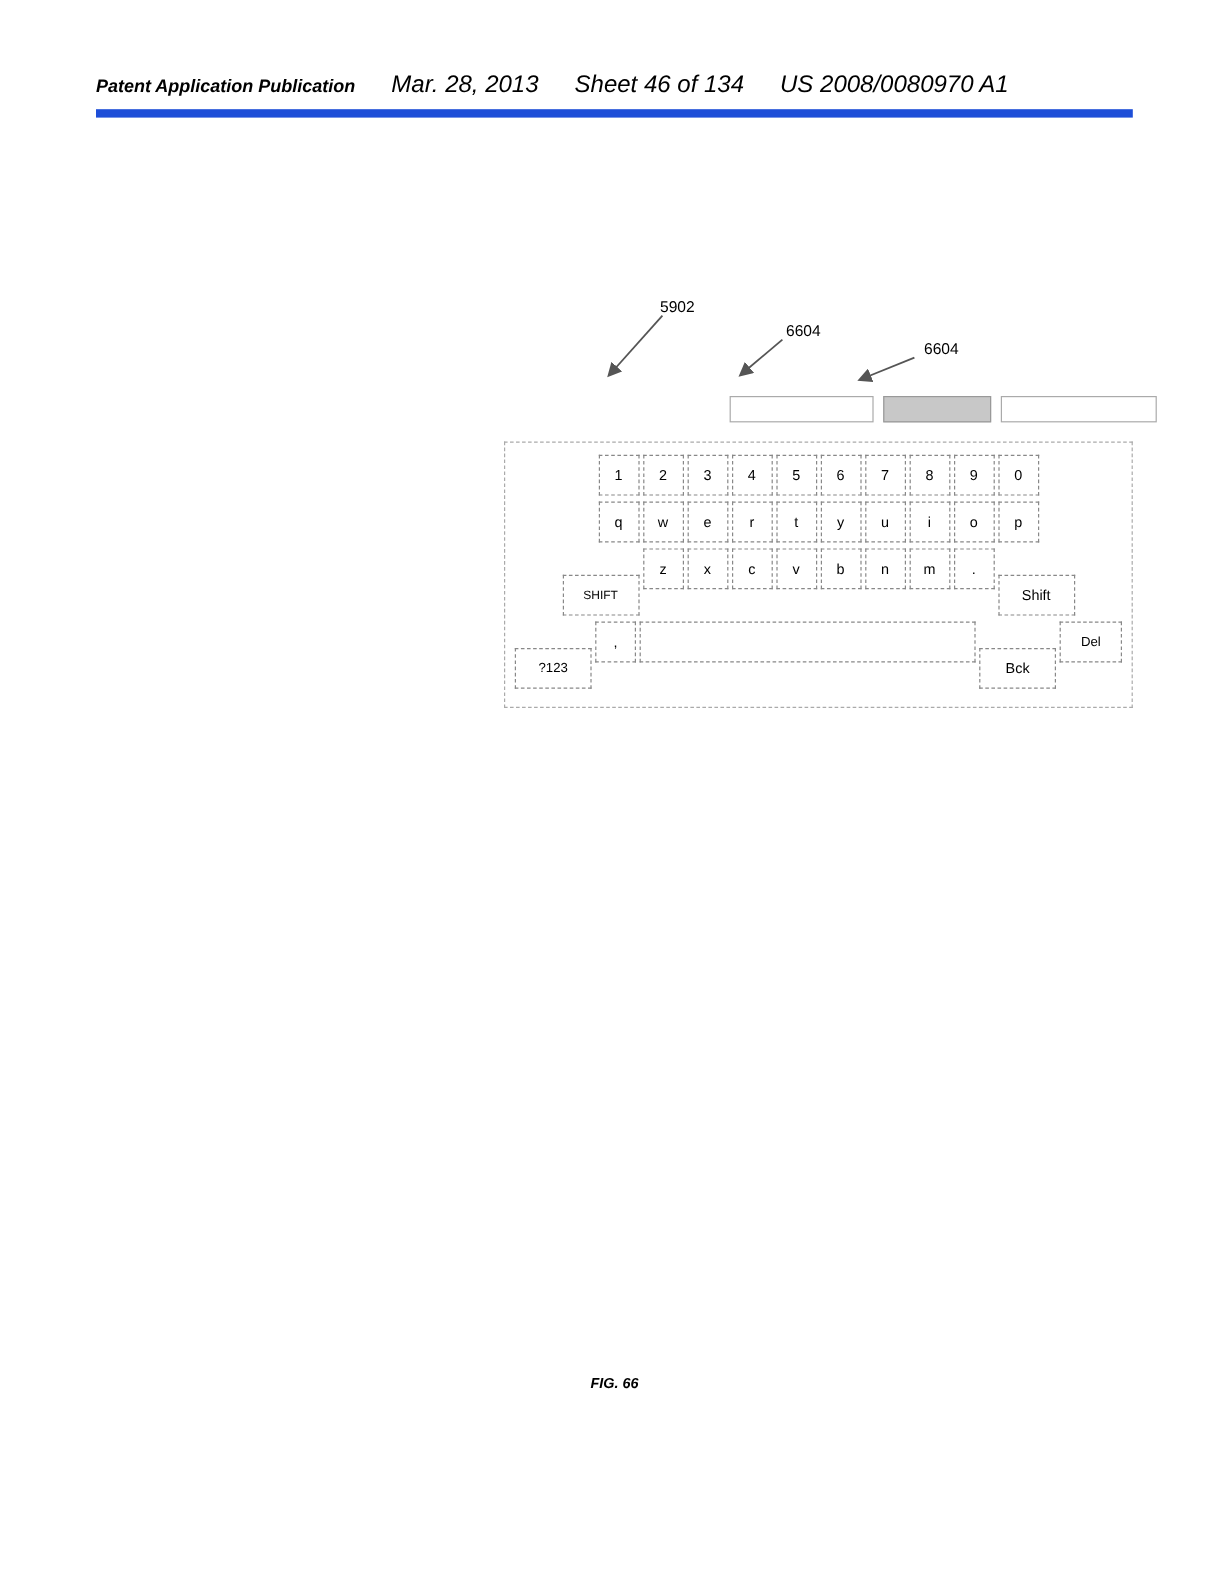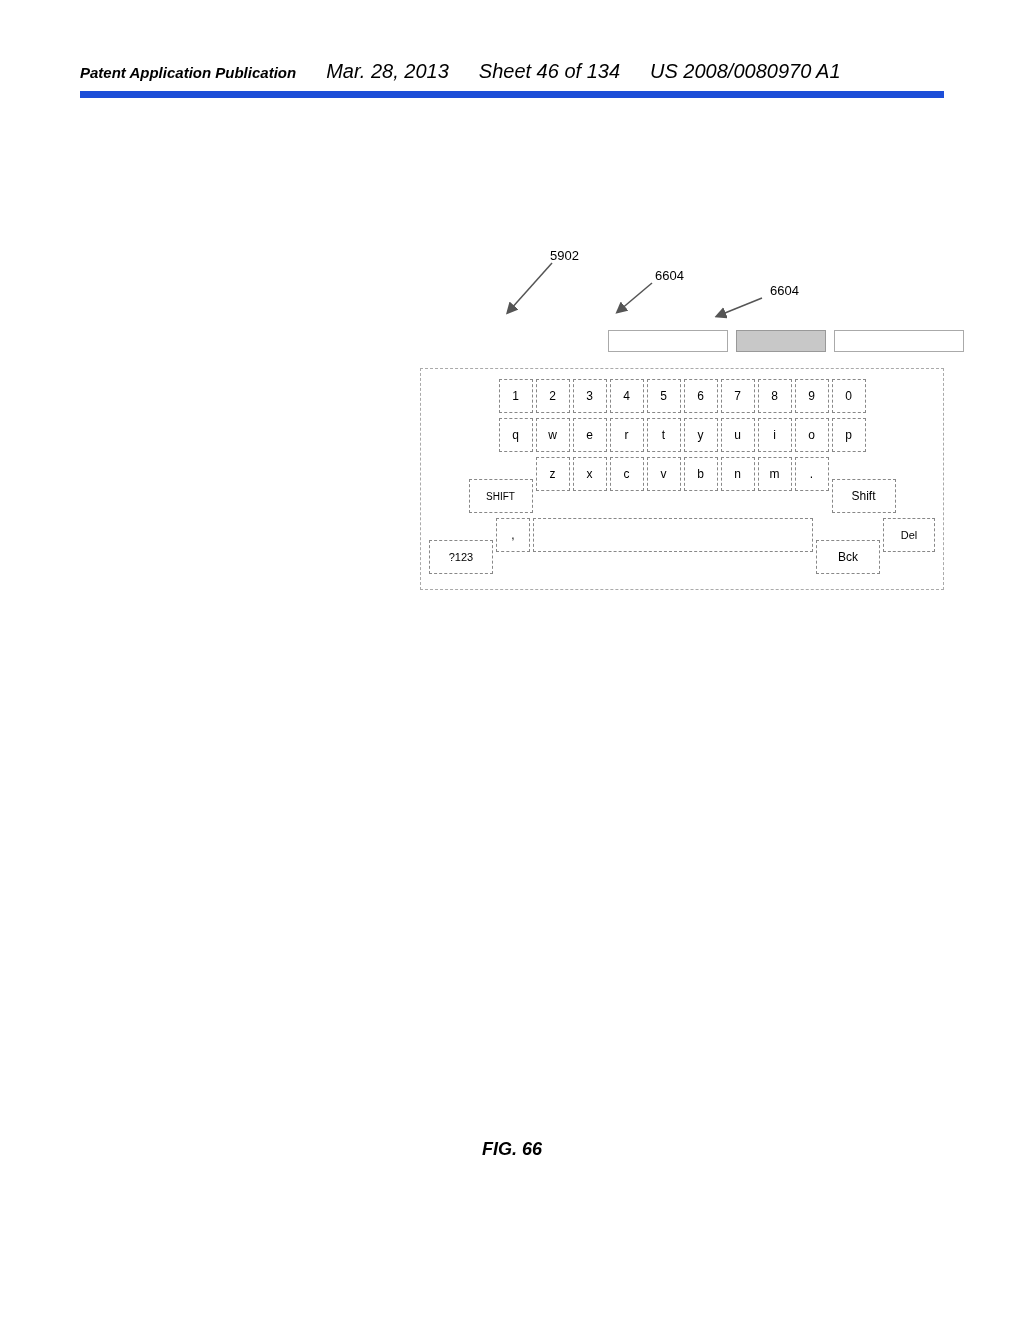--- a/index.html
+++ b/index.html
@@ -95,21 +95,21 @@
     .key.wide { min-width: 52px; }
     .key.wider { min-width: 64px; margin-top: 22px; }
     .key.spacebar { flex: 1; min-width: 280px; }
 
     
     .figure-caption {
       position: absolute;
       bottom: 160px;
       left: 50%;
       transform: translateX(-50%);
-      font-size: 18px;
+      font-size: 12px;
       font-weight: bold;
       font-style: italic;
     }
 
     
     .svg-overlay {
       position: absolute;
       top: 0;
       left: 0;
       width: 100%;

